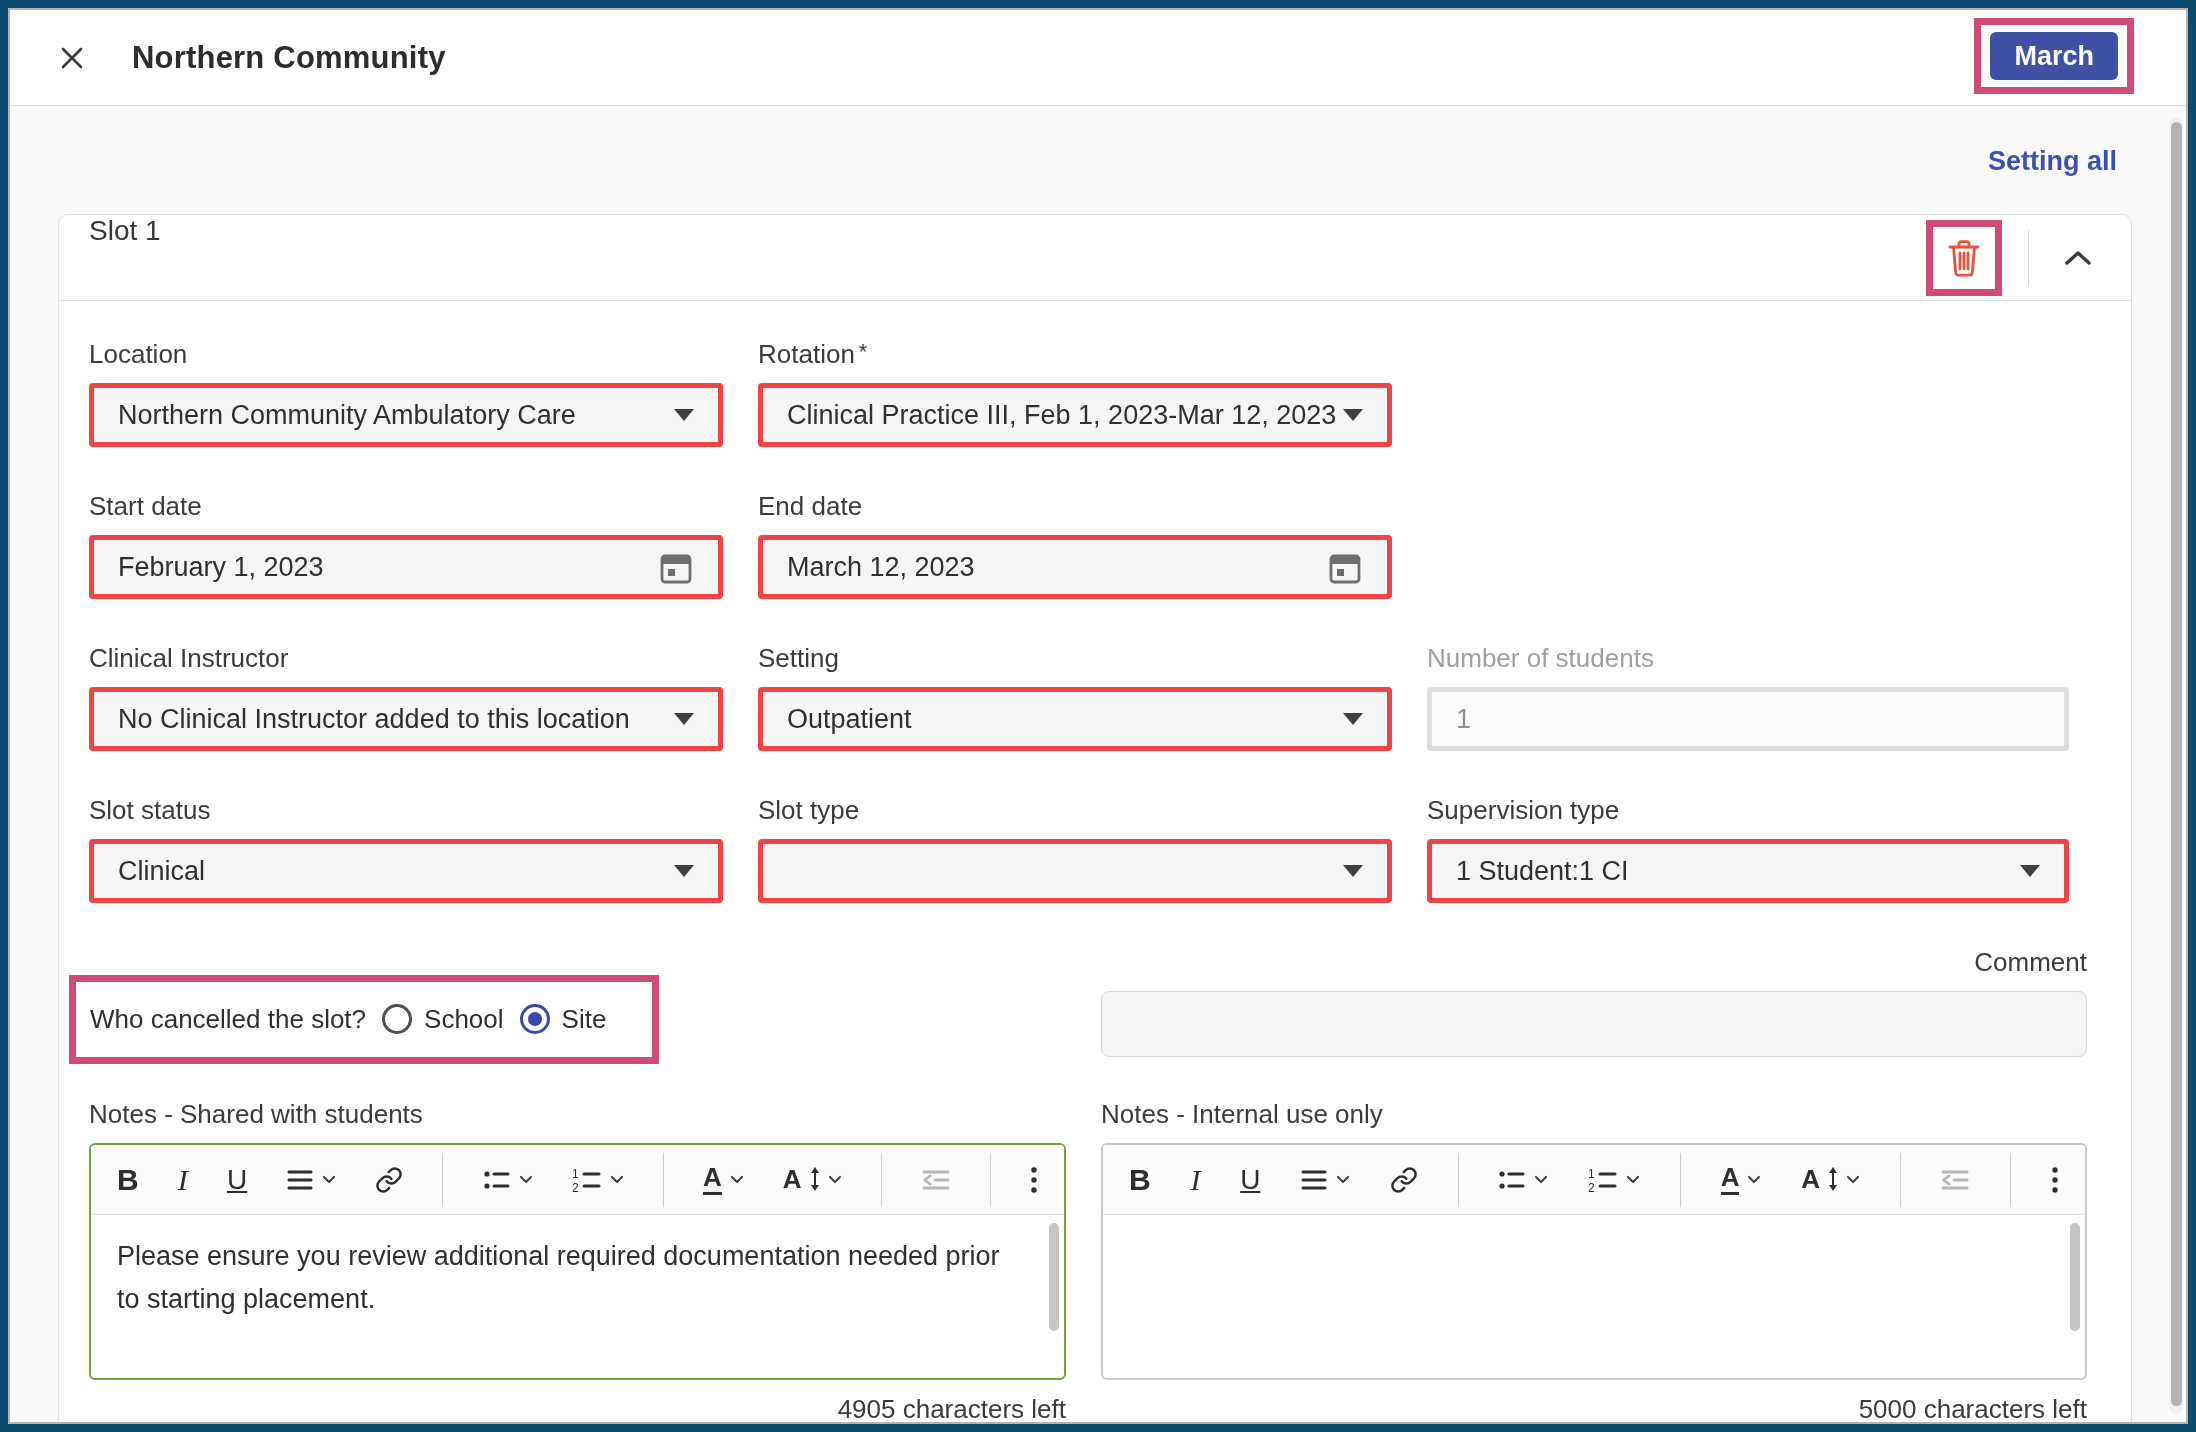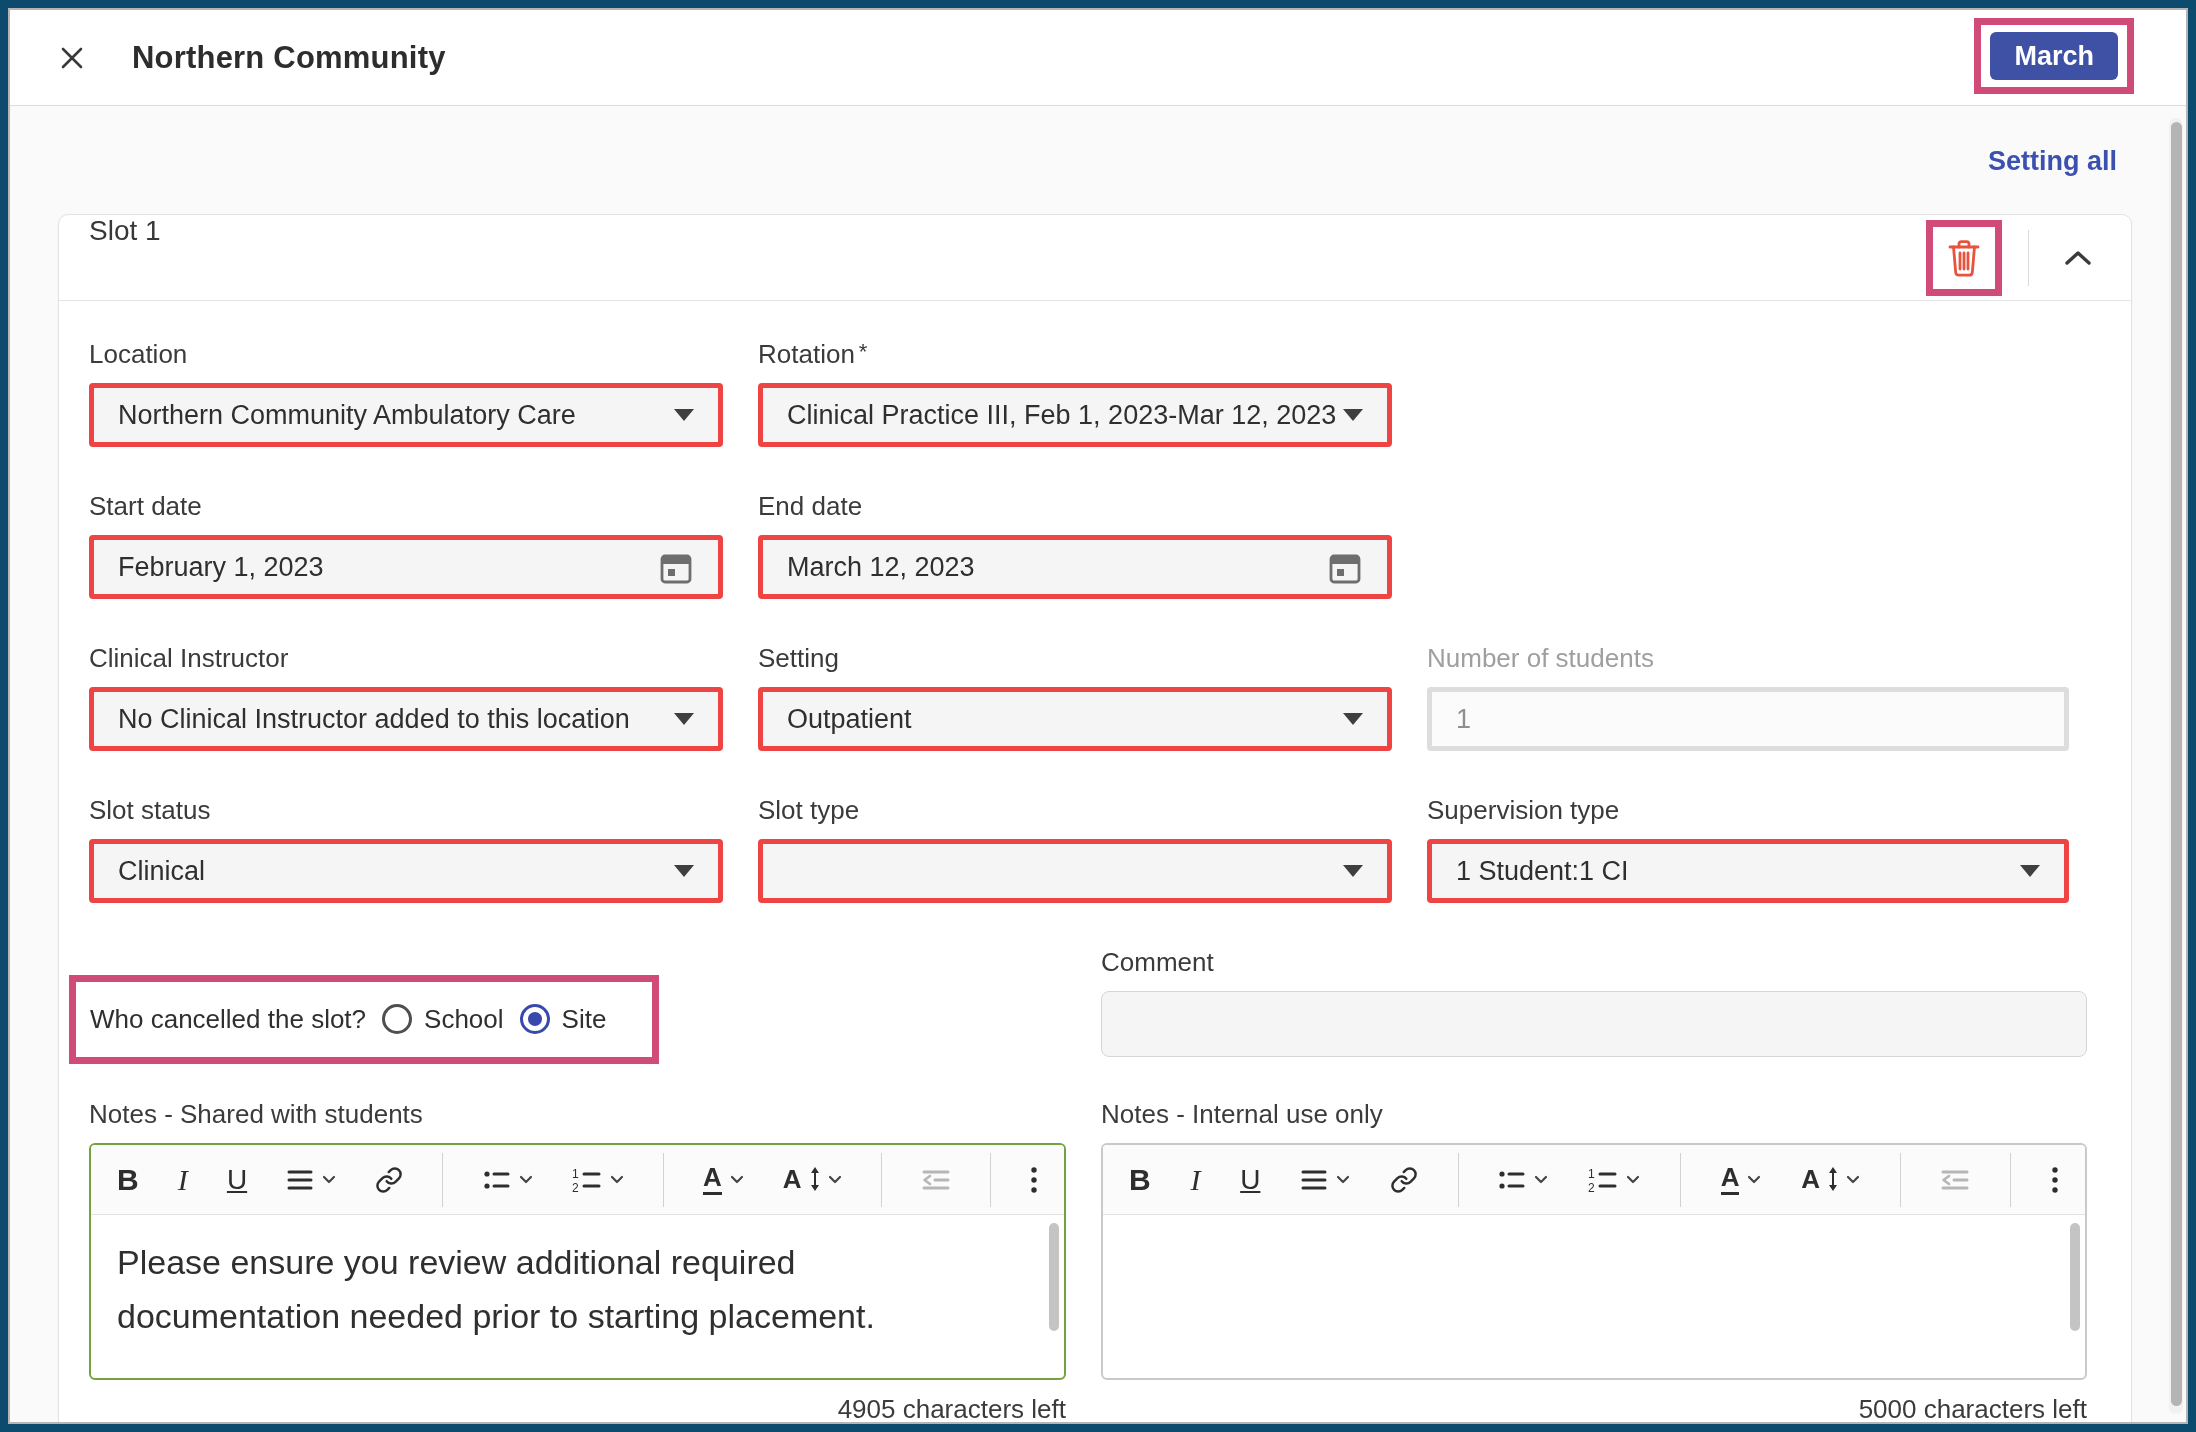--- a/index.html
+++ b/index.html
@@ -42,35 +42,35 @@
 
   
   .row5 { position:relative; height:152px; }
   .cancel-annot { position:absolute; left:-20px; top:28px; width:590px; height:89px; border:7px solid #d04b78; background:#ffffff; display:flex; align-items:center; padding:0 14px; }
   .cancel-q { font-size:26px; color:#2f2f2f; white-space:nowrap; }
   .radio-opt { display:flex; align-items:flex-start; margin-left:16px; cursor:pointer; }
   .radio { width:30px; height:30px; border-radius:50%; border:3px solid #4f4f4f; display:flex; align-items:center; justify-content:center; background:#ffffff; }
   .radio.sel { border-color:#3949ab; }
   .radio .dot { width:14px; height:14px; border-radius:50%; background:#3949ab; }
   .radio-lbl { font-size:26px; color:#2f2f2f; margin-left:12px; }
-  .comment-grp { position:absolute; left:1012px; top:0; width:986px; }
+  .comment-grp { position:absolute; left:1012px; top:0; width:986px;text-align:right; }
   .comment-field { height:66px; background:#f5f5f5; border:1px solid #d6d6d6; border-radius:8px; font-size:27px; color:#2f2f2f; display:flex; align-items:center; padding:0 24px; }
 
   
   .notes-row { display:grid; grid-template-columns:977px 986px; column-gap:35px; }
   .editor { border:2px solid #c9c9c9; border-radius:6px; background:#ffffff; overflow:hidden; }
   .editor.active { border-color:#74a33e; }
   .tb { height:70px; display:flex; align-items:center; justify-content:space-between; padding:0 26px; background:#fbfbfb; border-bottom:1px solid #e3e3e3; }
   .tb-btn { display:flex; align-items:center; gap:8px; background:none; border:none; cursor:pointer; padding:0; }
   .tb-B { font-size:30px; font-weight:800; color:#2e2e2e; font-family:"Liberation Sans",sans-serif; }
   .tb-I { font-size:30px; font-style:italic; color:#2e2e2e; font-family:"Liberation Serif",serif; }
   .tb-U { font-size:28px; text-decoration:underline; color:#2e2e2e; }
   .tb-A { font-size:26px; font-weight:600; color:#2e2e2e; border-bottom:3.5px solid #2e2e2e; line-height:1.05; }
   .tb-div { width:1px; height:54px; background:#d2d2d2; }
-  .ed-content { position:relative; height:163px; padding:20px 40px 20px 26px; font-size:34px; line-height:1.6; color:#2f2f2f; overflow:hidden; }
+  .ed-content { position:relative; height:163px; padding:20px 40px 20px 26px; font-size:27px; line-height:1.6; color:#2f2f2f; overflow:hidden; }
   .ed-scroll { position:absolute; right:5px; top:8px; width:10px; height:108px; border-radius:5px; background:#c4c4c4; }
   .chars-left { text-align:right; font-size:26px; color:#3b3b3b; margin-top:14px; }
 
   
   .pg-scroll { position:absolute; right:3px; top:12px; bottom:8px; width:14px; background:#f1f1f1; border-radius:7px; }
   .pg-thumb { position:absolute; top:4px; left:1.5px; width:11px; height:calc(100% - 12px); background:#b4b4b4; border-radius:6px; }
 </style>
 </head>
 <body>
 

